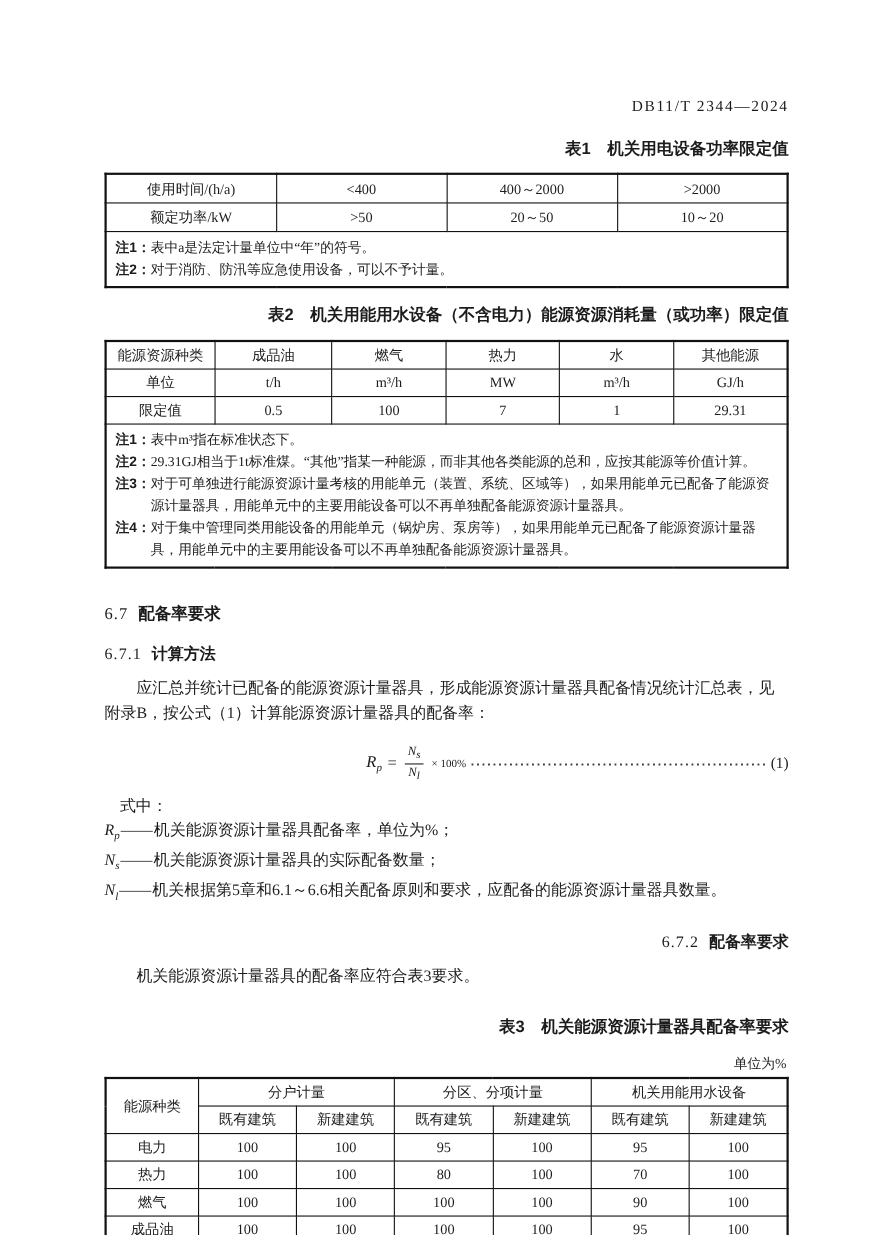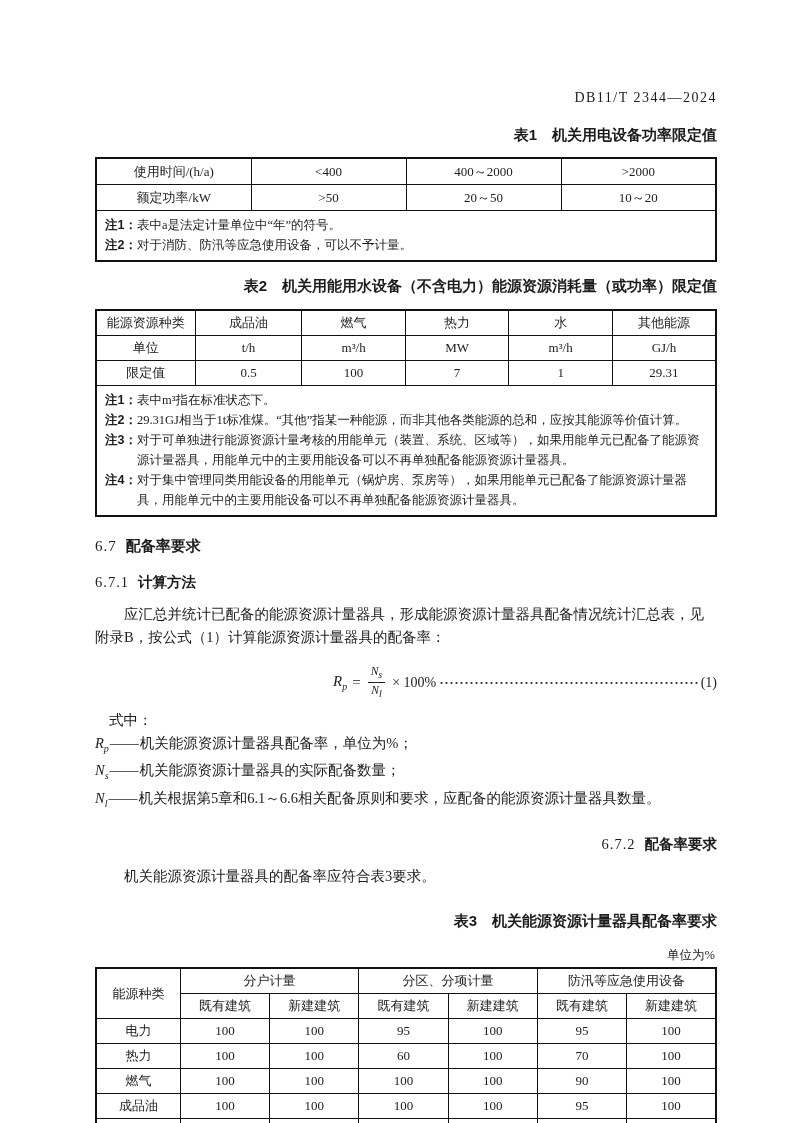--- a/index.html
+++ b/index.html
@@ -26,37 +26,37 @@
     font-size: 13px; text-align: center; vertical-align: middle;
     padding: 3px 4px; font-weight: normal; font-family: "Liberation Serif", serif;
   }
   .t1 td { height: 19px; }
   .t2 td { height: 18px; }
   .notes-cell { text-align: left; padding: 4px 8px 5px; }
   .note-line { display: flex; align-items: flex-start; line-height: 20px; font-size: 12.5px; }
   .note-label { white-space: nowrap; font-weight: bold; font-family: "Liberation Sans", sans-serif; }
   .note-text { flex: 1; }
   .heading { margin: 0; font-size: 15px; }
-  .h67  { margin-top: 20px; }
+  .h67  { margin-top: 32px; }
   .h671 { margin-top: 17px; font-size: 14.5px; }
   .h672 { margin-top: 20px; font-size: 14.5px; text-align: right; }
   .hnum { font-family: "Liberation Serif", serif; font-weight: normal; letter-spacing: 1px; margin-right: 9px; }
   .htitle { font-family: "Liberation Sans", sans-serif; font-weight: bold; }
   .para { font-size: 14.5px; line-height: 23px; text-indent: 2em; margin: 11px 0 0; }
   
   .formula-row { display: flex; align-items: center; margin: 16px 0 10px; }
   .formula-spacer { flex: 0 0 238px; }
   .equation { display: inline-flex; align-items: center; font-family: "Liberation Serif", serif; font-size: 15px; }
   .var { font-style: italic; }
   .var sub { font-size: 10px; font-style: italic; }
   .eq-sign { margin: 0 5px; }
   .frac { display: inline-flex; flex-direction: column; align-items: center; font-size: 11.5px; line-height: 13px; margin: 0 2px; }
   .frac .fnum { border-bottom: 1px solid #222; padding: 0 3px 1px; }
   .frac .fden { padding-top: 1px; }
-  .mult { margin-left: 5px; font-size: 14px; text-align: center; }
+  .mult { margin-left: 5px; font-size: 10px; text-align: center; }
   .leader {
     flex: 1; height: 14px; margin: 0 3px;
     background-image: radial-gradient(circle, #3a3a3a 1px, transparent 1.2px);
     background-size: 5px 14px; background-repeat: repeat-x; background-position: 0 center;
   }
   .eq-tag { font-size: 14px; }
   .where { font-size: 14.5px; margin: 8px 0 2px; padding-left: 14px; }
   .def-line { display: flex; align-items: baseline; line-height: 23px; font-size: 14.5px; }
   .def-sym { font-family: "Liberation Serif", serif; font-style: italic; }
   .def-sym sub { font-size: 10px; }
@@ -225,21 +225,21 @@
         <col style="width:14.4%">
         <col style="width:14.4%">
         <col style="width:14.4%">
         <col style="width:14.4%">
     </colgroup>
     <tbody>
         <tr>
       <th rowspan="2">能源种类</th>
       <th colspan="2">分户计量</th>
       <th colspan="2">分区、分项计量</th>
-      <th colspan="2">防汛等应急使用设备</th>
+      <th colspan="2">机关用能用水设备</th>
     </tr>
     <tr>
       <th>既有建筑</th>
       <th>新建建筑</th>
       <th>既有建筑</th>
       <th>新建建筑</th>
       <th>既有建筑</th>
       <th>新建建筑</th>
     </tr>
     <tr>
@@ -248,21 +248,21 @@
       <td>100</td>
       <td>95</td>
       <td>100</td>
       <td>95</td>
       <td>100</td>
     </tr>
     <tr>
       <td>热力</td>
       <td>100</td>
       <td>100</td>
-      <td>60</td>
+      <td>80</td>
       <td>100</td>
       <td>70</td>
       <td>100</td>
     </tr>
     <tr>
       <td>燃气</td>
       <td>100</td>
       <td>100</td>
       <td>100</td>
       <td>100</td>

